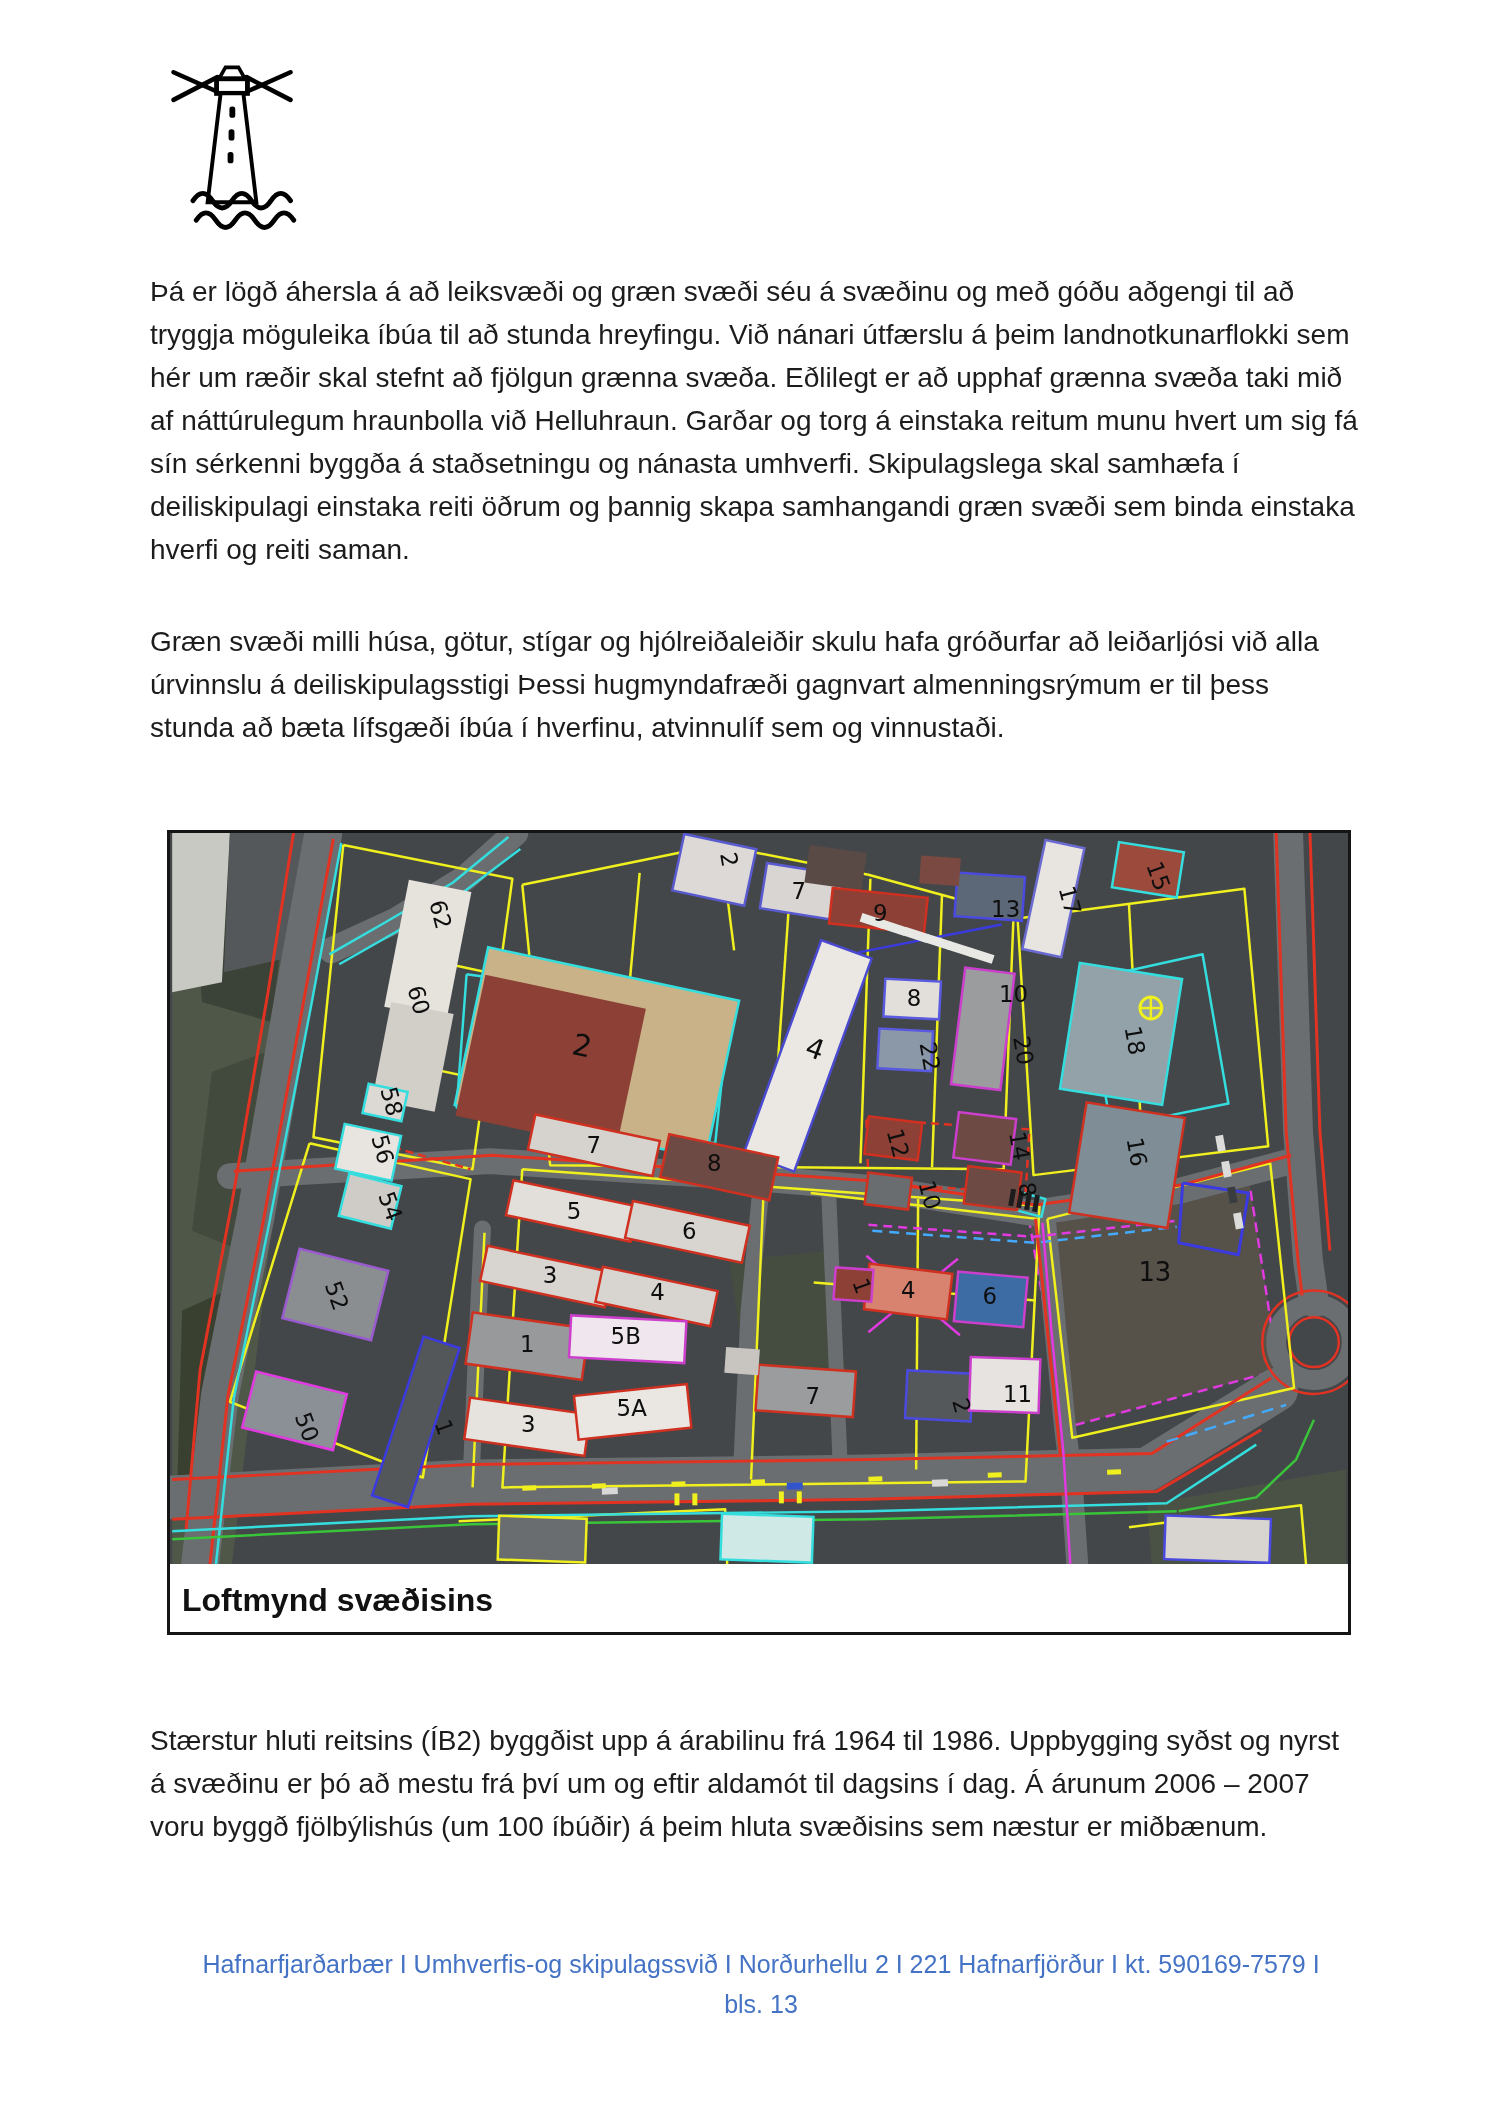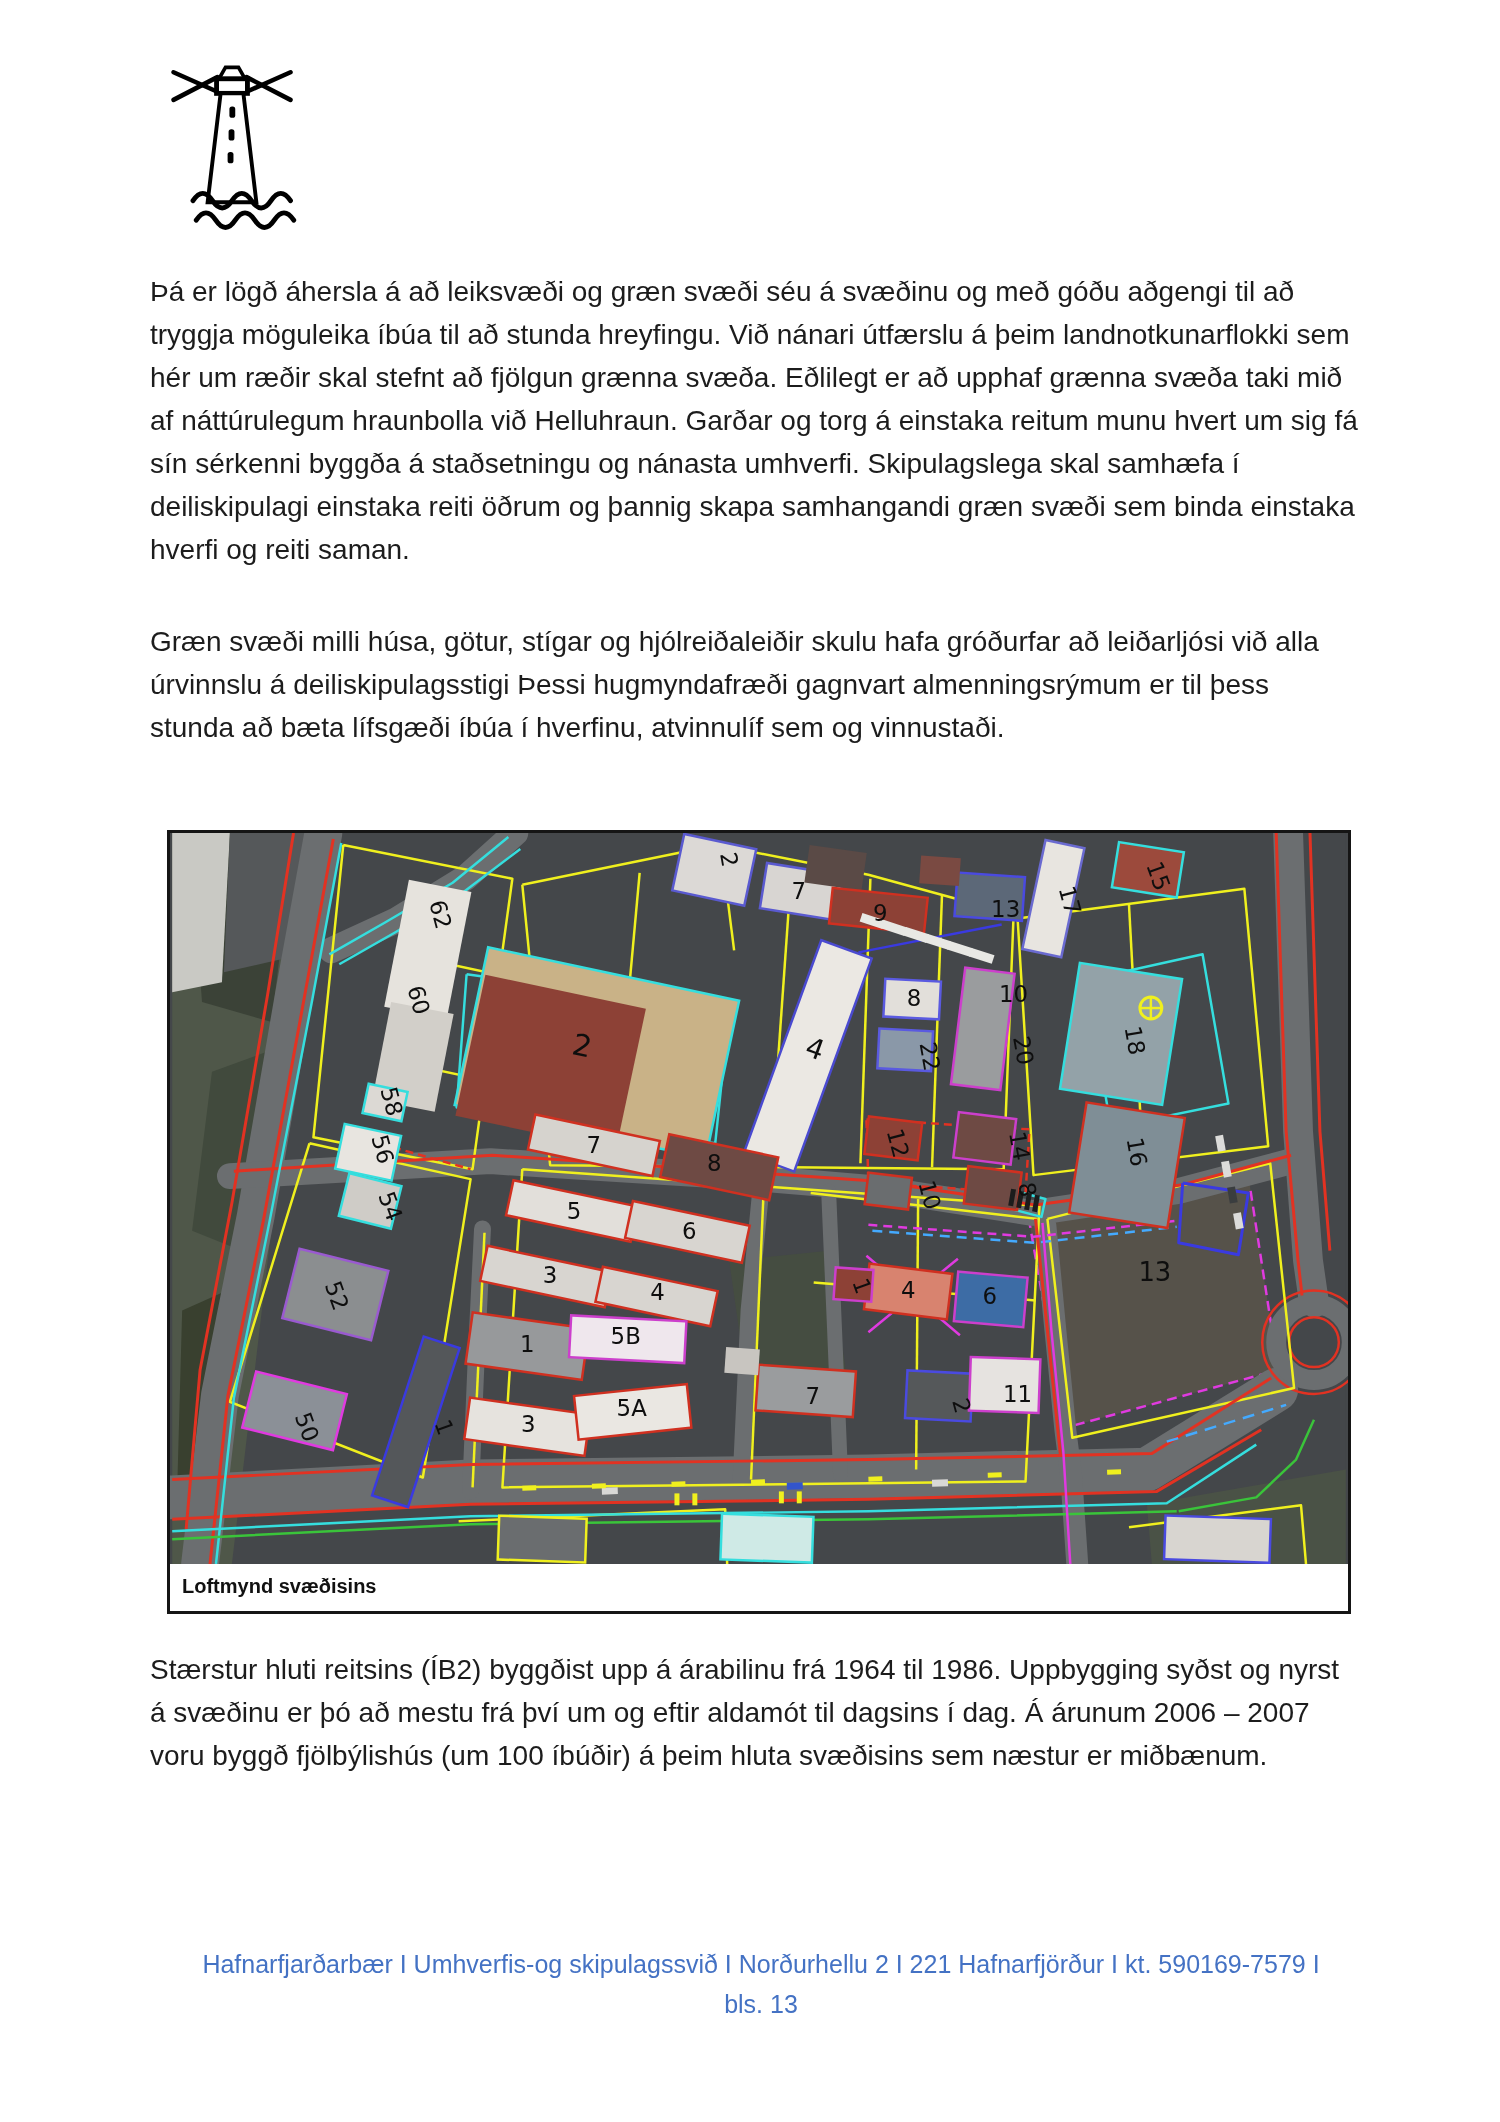--- a/index.html
+++ b/index.html
@@ -7,30 +7,30 @@
     position:relative;width:1500px;height:2122px;background:#ffffff;
     font-family:"Liberation Sans",sans-serif;color:#1c1c1c;overflow:hidden;
   }
   .logo{position:absolute;left:146px;top:56px;width:172px;height:182px;}
   .body-text{
     position:absolute;left:150px;width:1210px;margin:0;
     font-size:28px;line-height:43px;color:#1c1c1c;text-align:left;
   }
   .p1{top:270px;}
   .p2{top:620px;}
-  .p3{top:1648px;}
+  .p3{top:1719px;}
   .map-figure{
     position:absolute;left:167px;top:830px;width:1178px;margin:0;
     border:3px solid #151515;background:#ffffff;
   }
   #map-svg{display:block;width:100%;height:731px;background:#44474a;}
   #map-svg text{font-family:"DejaVu Sans",sans-serif;}
   figcaption{
-    font-weight:bold;font-size:20px;color:#111111;
-    padding:11px 12px 13px 12px;background:#ffffff;
+    font-weight:bold;font-size:32px;color:#111111;
+    padding:11px 12px 13px 12px;background:#ffffff;margin-top:7px;
   }
   footer{
     position:absolute;left:0;top:1944px;width:100%;text-align:center;
     color:#4472c4;font-size:25px;line-height:40px;padding-left:11px;
   }
 </style>
 </head>
 <body>
 
 <div class="page">

